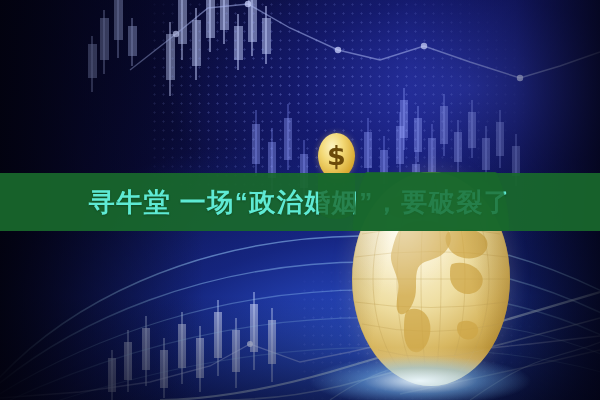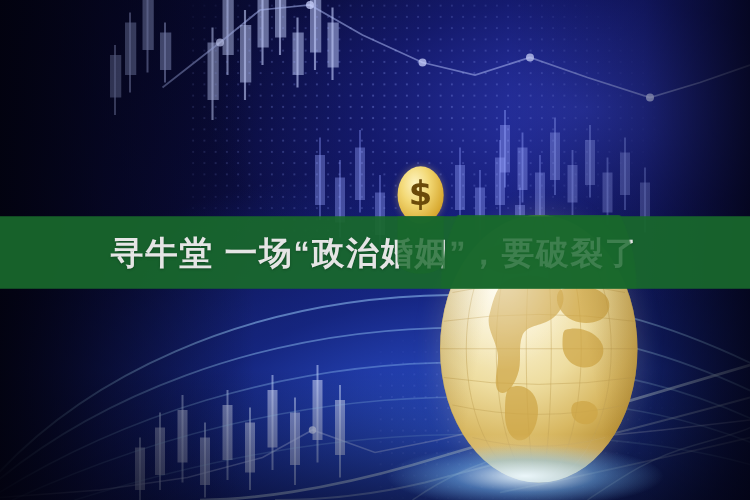--- a/index.html
+++ b/index.html
@@ -57,21 +57,21 @@
   #title-band {
     position: absolute;
     left: 0; right: 0;
     top: 173px; height: 58px;
     background: rgba(25,104,44,0.93);
     display: flex;
     align-items: center;
     justify-content: center;
   }
   #title-text {
-    color: #e5e5e5;
+    color: #5eead4;
     font-size: 26px;
     font-weight: bold;
     letter-spacing: 1.5px;
     white-space: nowrap;
     line-height: 1;
     text-shadow: 0 1px 2px rgba(0,0,0,0.25);
   }
 
   
   #coin {

